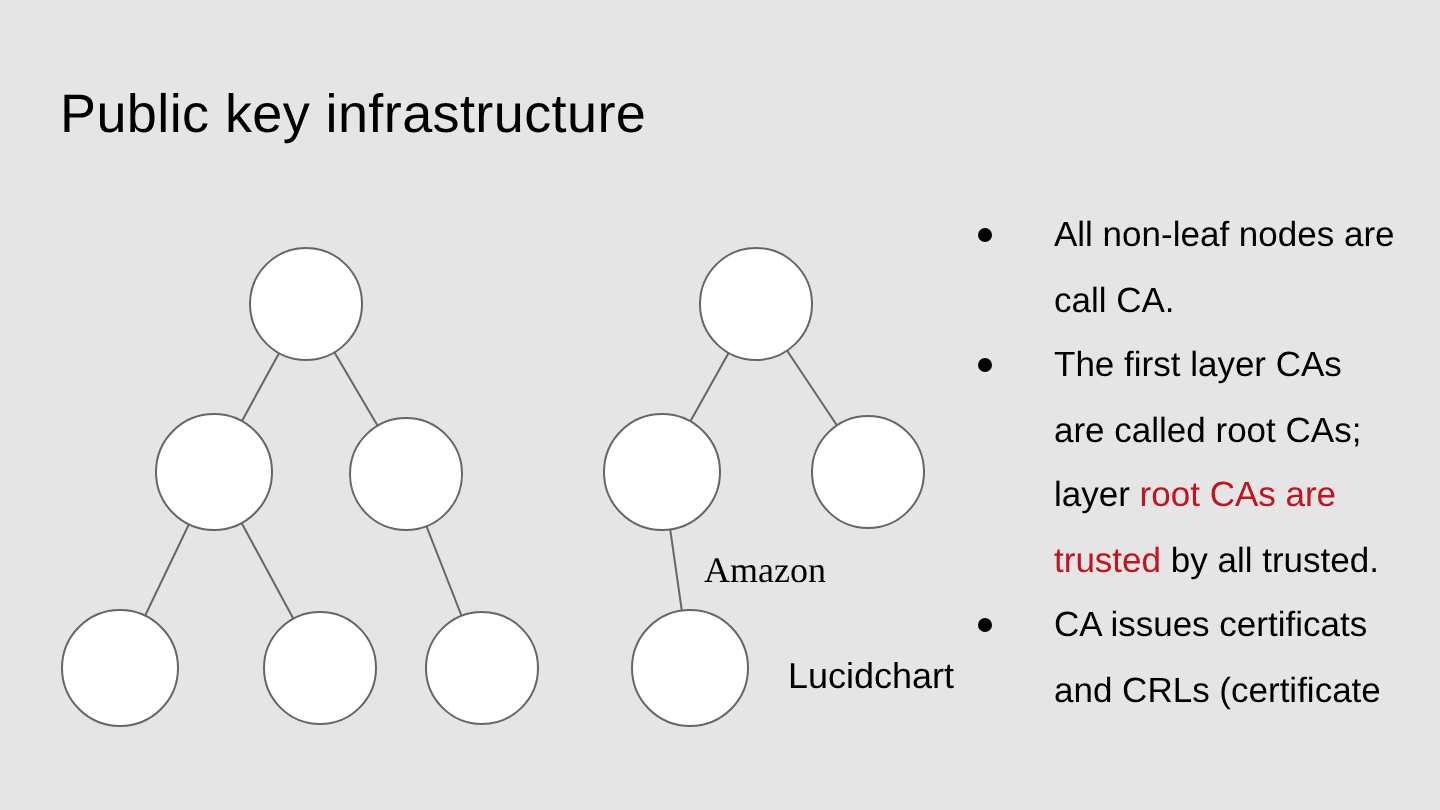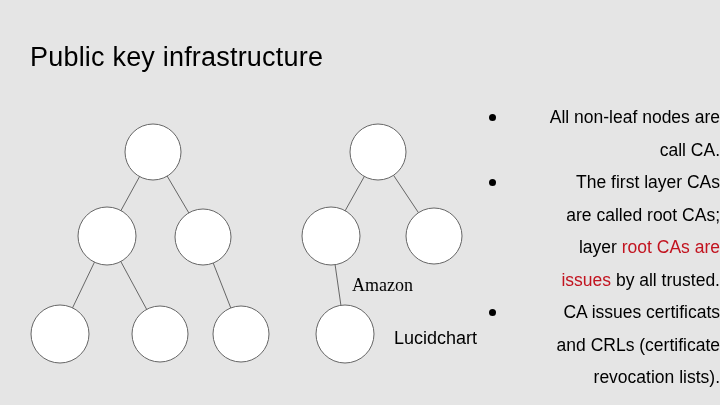--- a/index.html
+++ b/index.html
@@ -63,21 +63,20 @@
     position: absolute;
     left: 6px;
     top: 13px;
     width: 7px;
     height: 7px;
     border-radius: 50%;
     background: #000000;
   }
   .bullet-lines {
     margin-left: 44px;
-    text-align: right;
   }
   .ln {
     font-size: 17.5px;
     line-height: 32.5px;
     white-space: nowrap;
     color: #000000;
   }
   .red {
     color: #c2131f;
   }
@@ -126,27 +125,26 @@
         <div class="ln">call CA.</div>
       </div>
     </div>
 
     <div class="bullet-item">
       <span class="bullet-dot"></span>
       <div class="bullet-lines">
         <div class="ln">The first layer CAs</div>
         <div class="ln">are called root CAs;</div>
         <div class="ln"><span>layer </span><span class="red">root CAs are</span></div>
-        <div class="ln"><span class="red">issues</span><span> by all trusted.</span></div>
+        <div class="ln"><span class="red">trusted</span><span> by all trusted.</span></div>
       </div>
     </div>
 
     <div class="bullet-item">
       <span class="bullet-dot"></span>
       <div class="bullet-lines">
         <div class="ln">CA issues certificats</div>
         <div class="ln">and CRLs (certificate</div>
-        <div class="ln">revocation lists).</div>
       </div>
     </div>
 
   </div>
 </div>
 
 </body></html>

